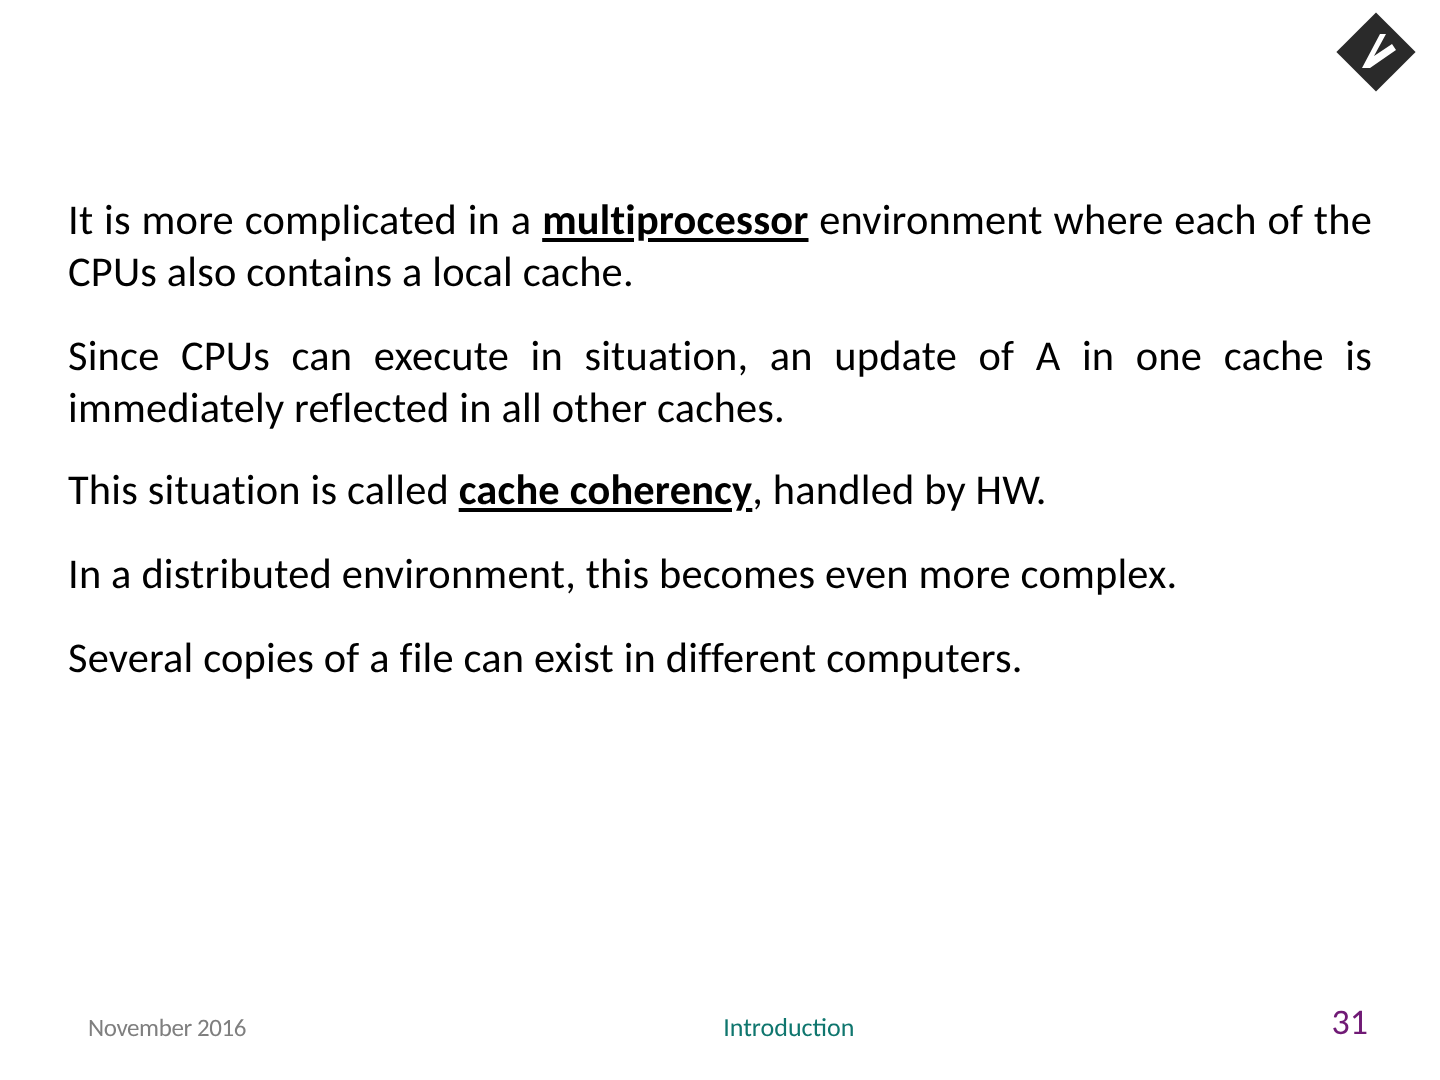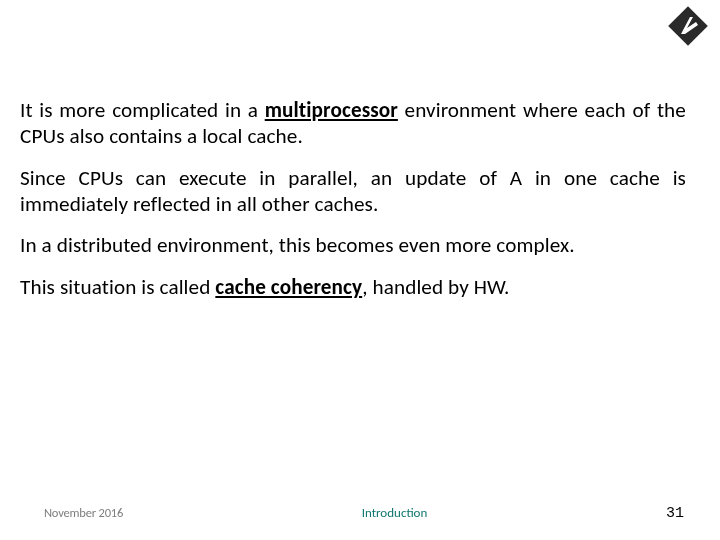--- a/index.html
+++ b/index.html
@@ -1,51 +1,52 @@
 <!DOCTYPE html>
 <html><head>
 <meta charset="utf-8">
 <style>
   * { margin: 0; padding: 0; box-sizing: border-box; }
   html, body { width: 720px; height: 540px; font-family: Calibri, "Segoe UI", Arial, sans-serif; background: #fff; color: #000; }
-  .slide { position: relative; width: 720px; height: 540px; padding: 14px 34px 24px 20px; }
+  .slide { position: relative; width: 720px; height: 540px; padding: 14px 34px 24px 34px; }
   .logo { position: absolute; top: 6px; right: 10px; width: 44px; height: 40px; }
   .content { margin-top: 84px; }
   .para { font-size: 21.2px; line-height: 1.22; margin-bottom: 16px; text-align: justify; letter-spacing: 0.1px; }
   .bold { font-weight: 700; }
   .uline { text-decoration: underline; }
-  .footer { position: absolute; left: 0; bottom: 18px; width: 100%; display: flex; justify-content: space-between; align-items: flex-start; padding: 0 36px 0 44px; font-size: 13px; color: #7f7f7f; }
+  .footer { position: absolute; left: 0; bottom: 18px; width: 100%; display: flex; justify-content: space-between; align-items: flex-end; padding: 0 36px 0 44px; font-size: 13px; color: #7f7f7f; }
   .footer .date { color: #7f7f7f; font-size: 12.5px; letter-spacing: -0.2px; }
   .footer .title { color: #0f766e; }
-  .footer .num { color: #000000; font-size: 15px; font-family: Liberation Mono, monospace; }
+  .footer .num { color: #701a75; font-size: 18px; }
 </style>
 </head>
 <body>
 
 <div class="slide">
 
   <div class="logo">
     <svg viewBox="0 0 44 40" width="44" height="40">
       <rect x="0" y="0" width="44" height="40" fill="#ffffff"></rect>
       <g transform="translate(22,20)">
         <rect x="-14" y="-14" width="28" height="28" fill="#2a2a2a" transform="rotate(45)"></rect>
         <path d="M -7 8 L 2 -9 L 5 -9 L -1 2 L 8 -4 L 10 -1 L -3 8 Z" fill="#ffffff"></path>
       </g>
     </svg>
   </div>
 
   <div class="content">
     <p class="para">
       <span>It is more complicated in a </span><span class="bold uline">multiprocessor</span><span> environment where each of the CPUs also contains a local cache.</span>
     </p>
-    <p class="para">Since CPUs can execute in parallel, an update of A in one cache is immediately reflected in all other caches.</p>
-    <p class="para">In a distributed environment, this becomes even more complex.</p>
+    <p class="para">Since CPUs can execute in situation, an update of A in one cache is immediately reflected in all other caches.</p>
     <p class="para">
       <span>This situation is called </span><span class="bold uline">cache coherency</span><span>, handled by HW.</span>
     </p>
+    <p class="para">In a distributed environment, this becomes even more complex.</p>
+    <p class="para">Several copies of a file can exist in different computers.</p>
   </div>
 
   <div class="footer">
     <span class="date">November 2016</span>
     <span class="title">Introduction</span>
     <span class="num">31</span>
   </div>
 
 </div>
 

